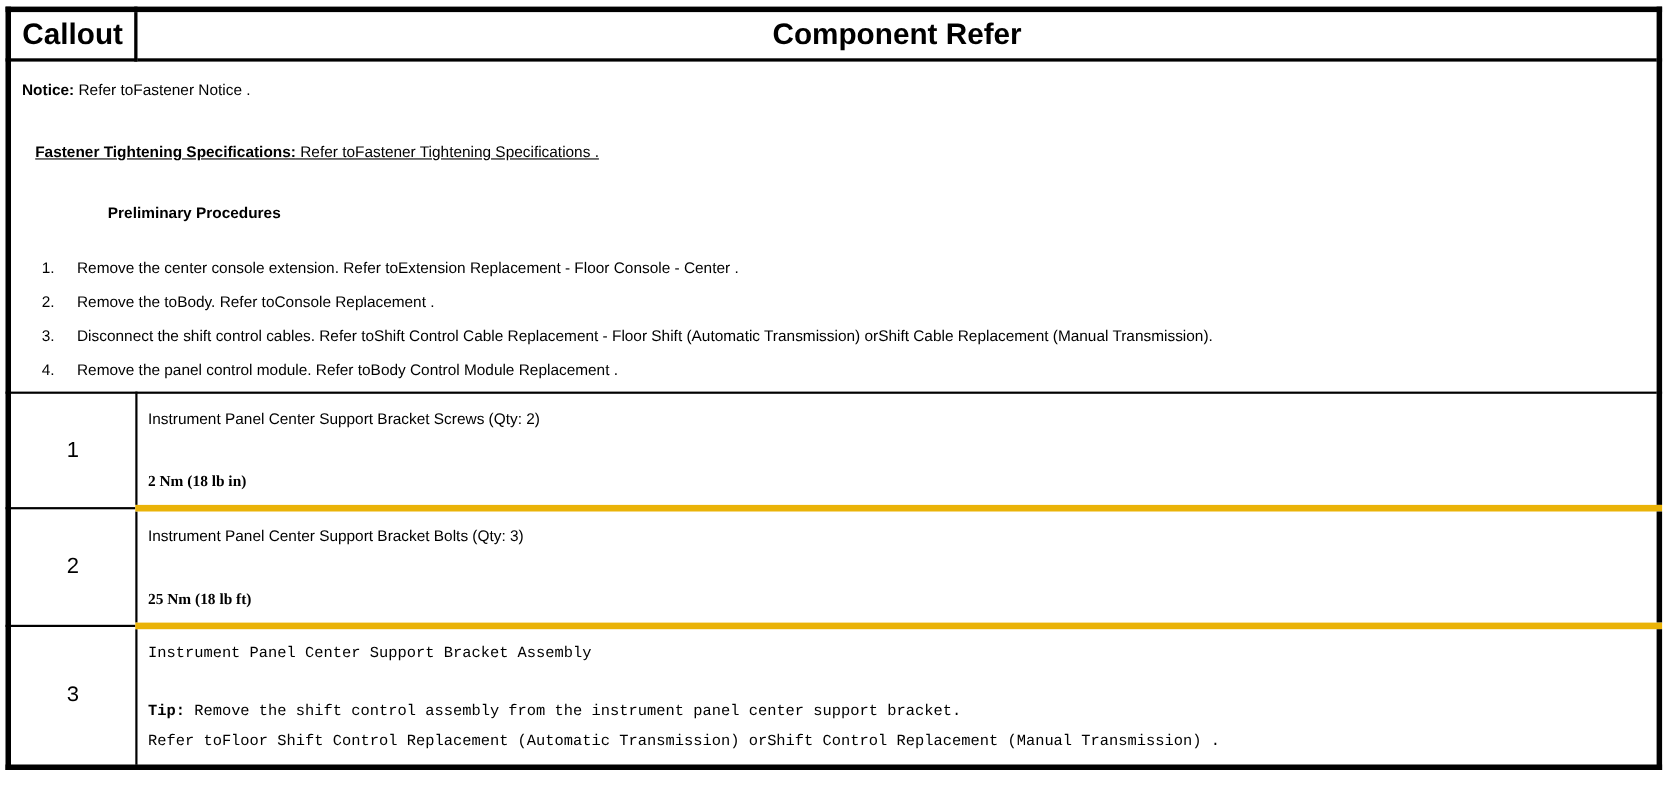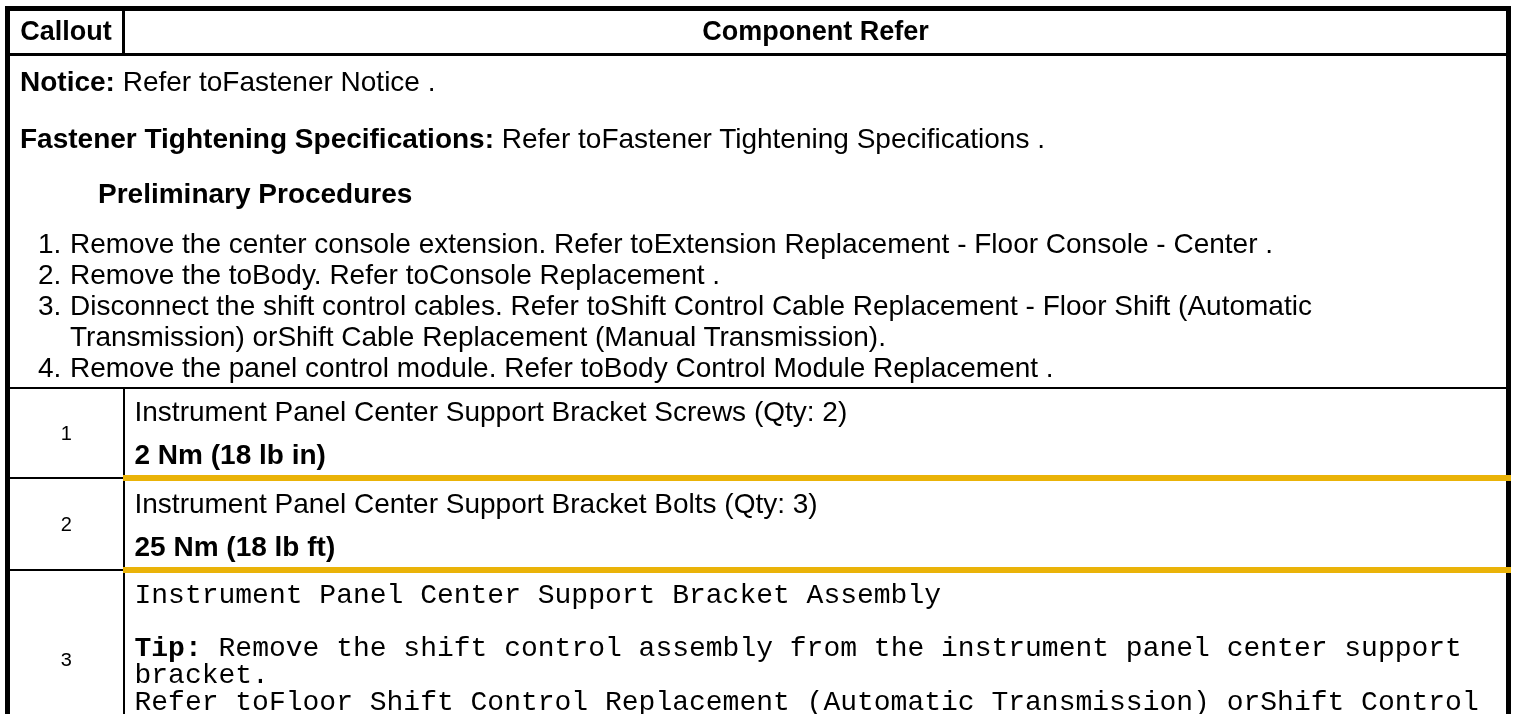--- a/index.html
+++ b/index.html
@@ -30,33 +30,33 @@
     font-size: 27px;
     font-weight: bold;
     text-align: center;
     padding: 5px 2px 6px 2px;
     border-bottom: 3px solid #000000;
     background: #ffffff;
   }
   th.h-callout { border-right: 3px solid #000000; }
 
   td {
-    font-size: 28px;
+    font-size: 14px;
     vertical-align: top;
     background: #ffffff;
   }
 
   
   td.notice-cell {
     border-bottom: 2px solid #000000;
     padding: 8px 10px 4px 10px;
     line-height: 29px;
   }
   .p-notice   { margin: 3px 0 0 0; }
-  .p-fastener { margin: 28px 0 0 0; }
+  .p-fastener { margin: 28px 0 0 12px; text-decoration: underline; }
   .p-prelim   { margin: 26px 0 0 78px; font-weight: bold; }
   .lbl { font-weight: bold; }
 
   .steps { margin: 20px 0 0 18px; }
   .step  { display: flex; line-height: 31px; }
   .step-num  { flex: none; width: 32px; }
   .step-text { flex: 1 1 auto; padding-right: 4px; }
 
   
   td.callout-cell {
@@ -65,21 +65,21 @@
     border-right: 2px solid #000000;
     border-bottom: 2px solid #000000;
     font-size: 20px;
   }
   tr.last td { border-bottom: none; font-family: Liberation Mono, monospace; }
   td.cname-cell {
     border-bottom: 6px solid #eab308;
     padding: 9px 10px 7px 10px;
     line-height: 27px;
   }
-  .torque { margin-top: 16px; font-weight: bold; }
+  .torque { margin-top: 31px; font-weight: bold; font-family: Liberation Serif, serif; }
   .tipline { margin-top: 26px; }
 </style>
 </head>
 <body>
 
 <div class="doc">
   <table class="spec-table">
     <colgroup>
       <col class="c-callout">
       <col>

